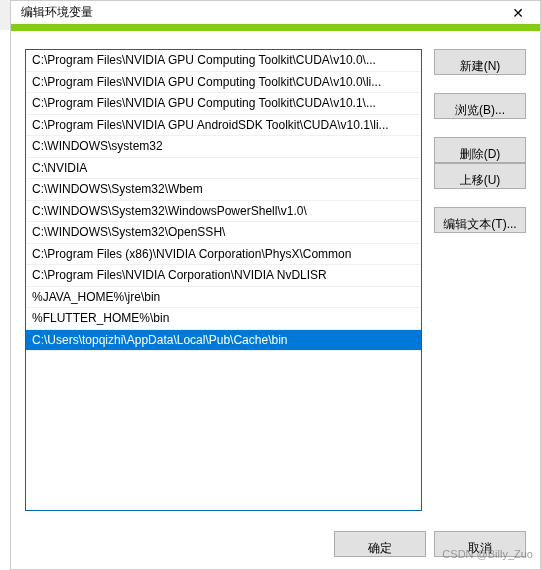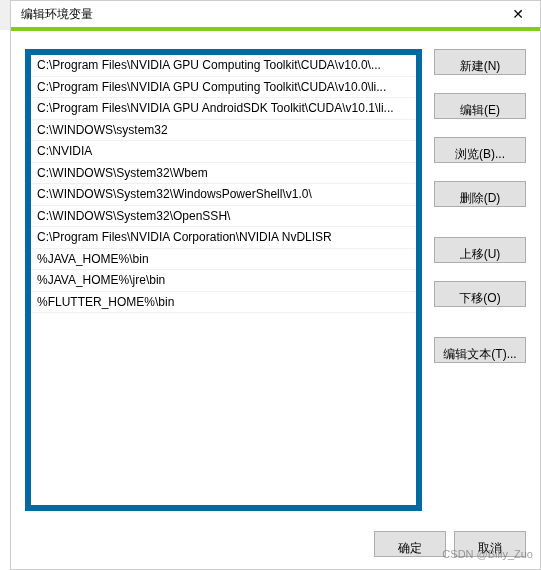--- a/index.html
+++ b/index.html
@@ -23,21 +23,21 @@
     border: 1px solid #cccccc;
     display: flex;
     flex-direction: column;
   }
   .titlebar {
     height: 30px;
     display: flex;
     align-items: center;
     justify-content: space-between;
     padding: 0 2px 0 10px;
-    border-bottom: 4px solid #84cc16;
+    border-bottom: 7px solid #84cc16;
   }
   .titlebar-title {
     font-size: 12px;
     color: #000;
   }
   .close-btn {
     width: 40px;
     height: 28px;
     display: flex;
     align-items: center;
@@ -47,21 +47,21 @@
     cursor: pointer;
   }
   .body {
     flex: 1;
     display: flex;
     padding: 18px 14px 10px 14px;
     gap: 12px;
   }
   .listbox {
     flex: 1;
-    border: 6px solid #0369a1;
+    border: 1px solid #0369a1;
     background: #fff;
     overflow: hidden;
   }
   .listbox-inner {
     height: 100%;
     overflow: hidden;
   }
   .list-item {
     height: 21.5px;
     line-height: 21.5px;
@@ -85,28 +85,28 @@
   .btn {
     height: 26px;
     background: #e1e1e1;
     border: 1px solid #adadad;
     font-size: 12px;
     font-family: inherit;
     cursor: pointer;
     padding: 8px;
   }
   .gap-m { margin-bottom: 18px; }
-  .gap-l { margin-bottom: 30px; }
+  .gap-l { }
   .footer {
     display: flex;
     justify-content: flex-end;
     gap: 8px;
     padding: 10px 14px 12px 14px;
   }
-  .footer .btn { width: 72px; }
+  .footer .btn { width: 92px; }
   .watermark {
     position: absolute;
     right: 8px;
     bottom: 10px;
     font-size: 11px;
     color: rgba(120,120,120,0.7);
     pointer-events: none;
   }
   
   .bg-hint {
@@ -136,40 +136,40 @@
       <span>✕</span>
     </div>
   </div>
 
   <div class="body">
 
     <div class="listbox">
       <div class="listbox-inner" id="listbox-inner">
           <div class="list-item">C:\Program Files\NVIDIA GPU Computing Toolkit\CUDA\v10.0\...</div>
           <div class="list-item">C:\Program Files\NVIDIA GPU Computing Toolkit\CUDA\v10.0\li...</div>
+          <div class="list-item">C:\Program Files\NVIDIA GPU Computing Toolkit\CUDA\v10.1\...</div>
           <div class="list-item">C:\Program Files\NVIDIA GPU AndroidSDK Toolkit\CUDA\v10.1\li...</div>
           <div class="list-item">C:\WINDOWS\system32</div>
           <div class="list-item">C:\NVIDIA</div>
           <div class="list-item">C:\WINDOWS\System32\Wbem</div>
           <div class="list-item">C:\WINDOWS\System32\WindowsPowerShell\v1.0\</div>
           <div class="list-item">C:\WINDOWS\System32\OpenSSH\</div>
+          <div class="list-item">C:\Program Files (x86)\NVIDIA Corporation\PhysX\Common</div>
           <div class="list-item">C:\Program Files\NVIDIA Corporation\NVIDIA NvDLISR</div>
-          <div class="list-item">%JAVA_HOME%\bin</div>
           <div class="list-item">%JAVA_HOME%\jre\bin</div>
           <div class="list-item">%FLUTTER_HOME%\bin</div>
+          <div class="list-item selected">C:\Users\topqizhi\AppData\Local\Pub\Cache\bin</div>
         </div>
     </div>
 
     <div class="side-btns">
       <button class="btn gap-m">新建(N)</button>
-      <button class="btn gap-m">编辑(E)</button>
       <button class="btn gap-m">浏览(B)...</button>
       <button class="btn gap-l">删除(D)</button>
       <button class="btn gap-m">上移(U)</button>
-      <button class="btn gap-l">下移(O)</button>
       <button class="btn">编辑文本(T)...</button>
     </div>
 
   </div>
 
   <div class="footer">
     <button class="btn">确定</button>
     <button class="btn">取消</button>
   </div>
 

